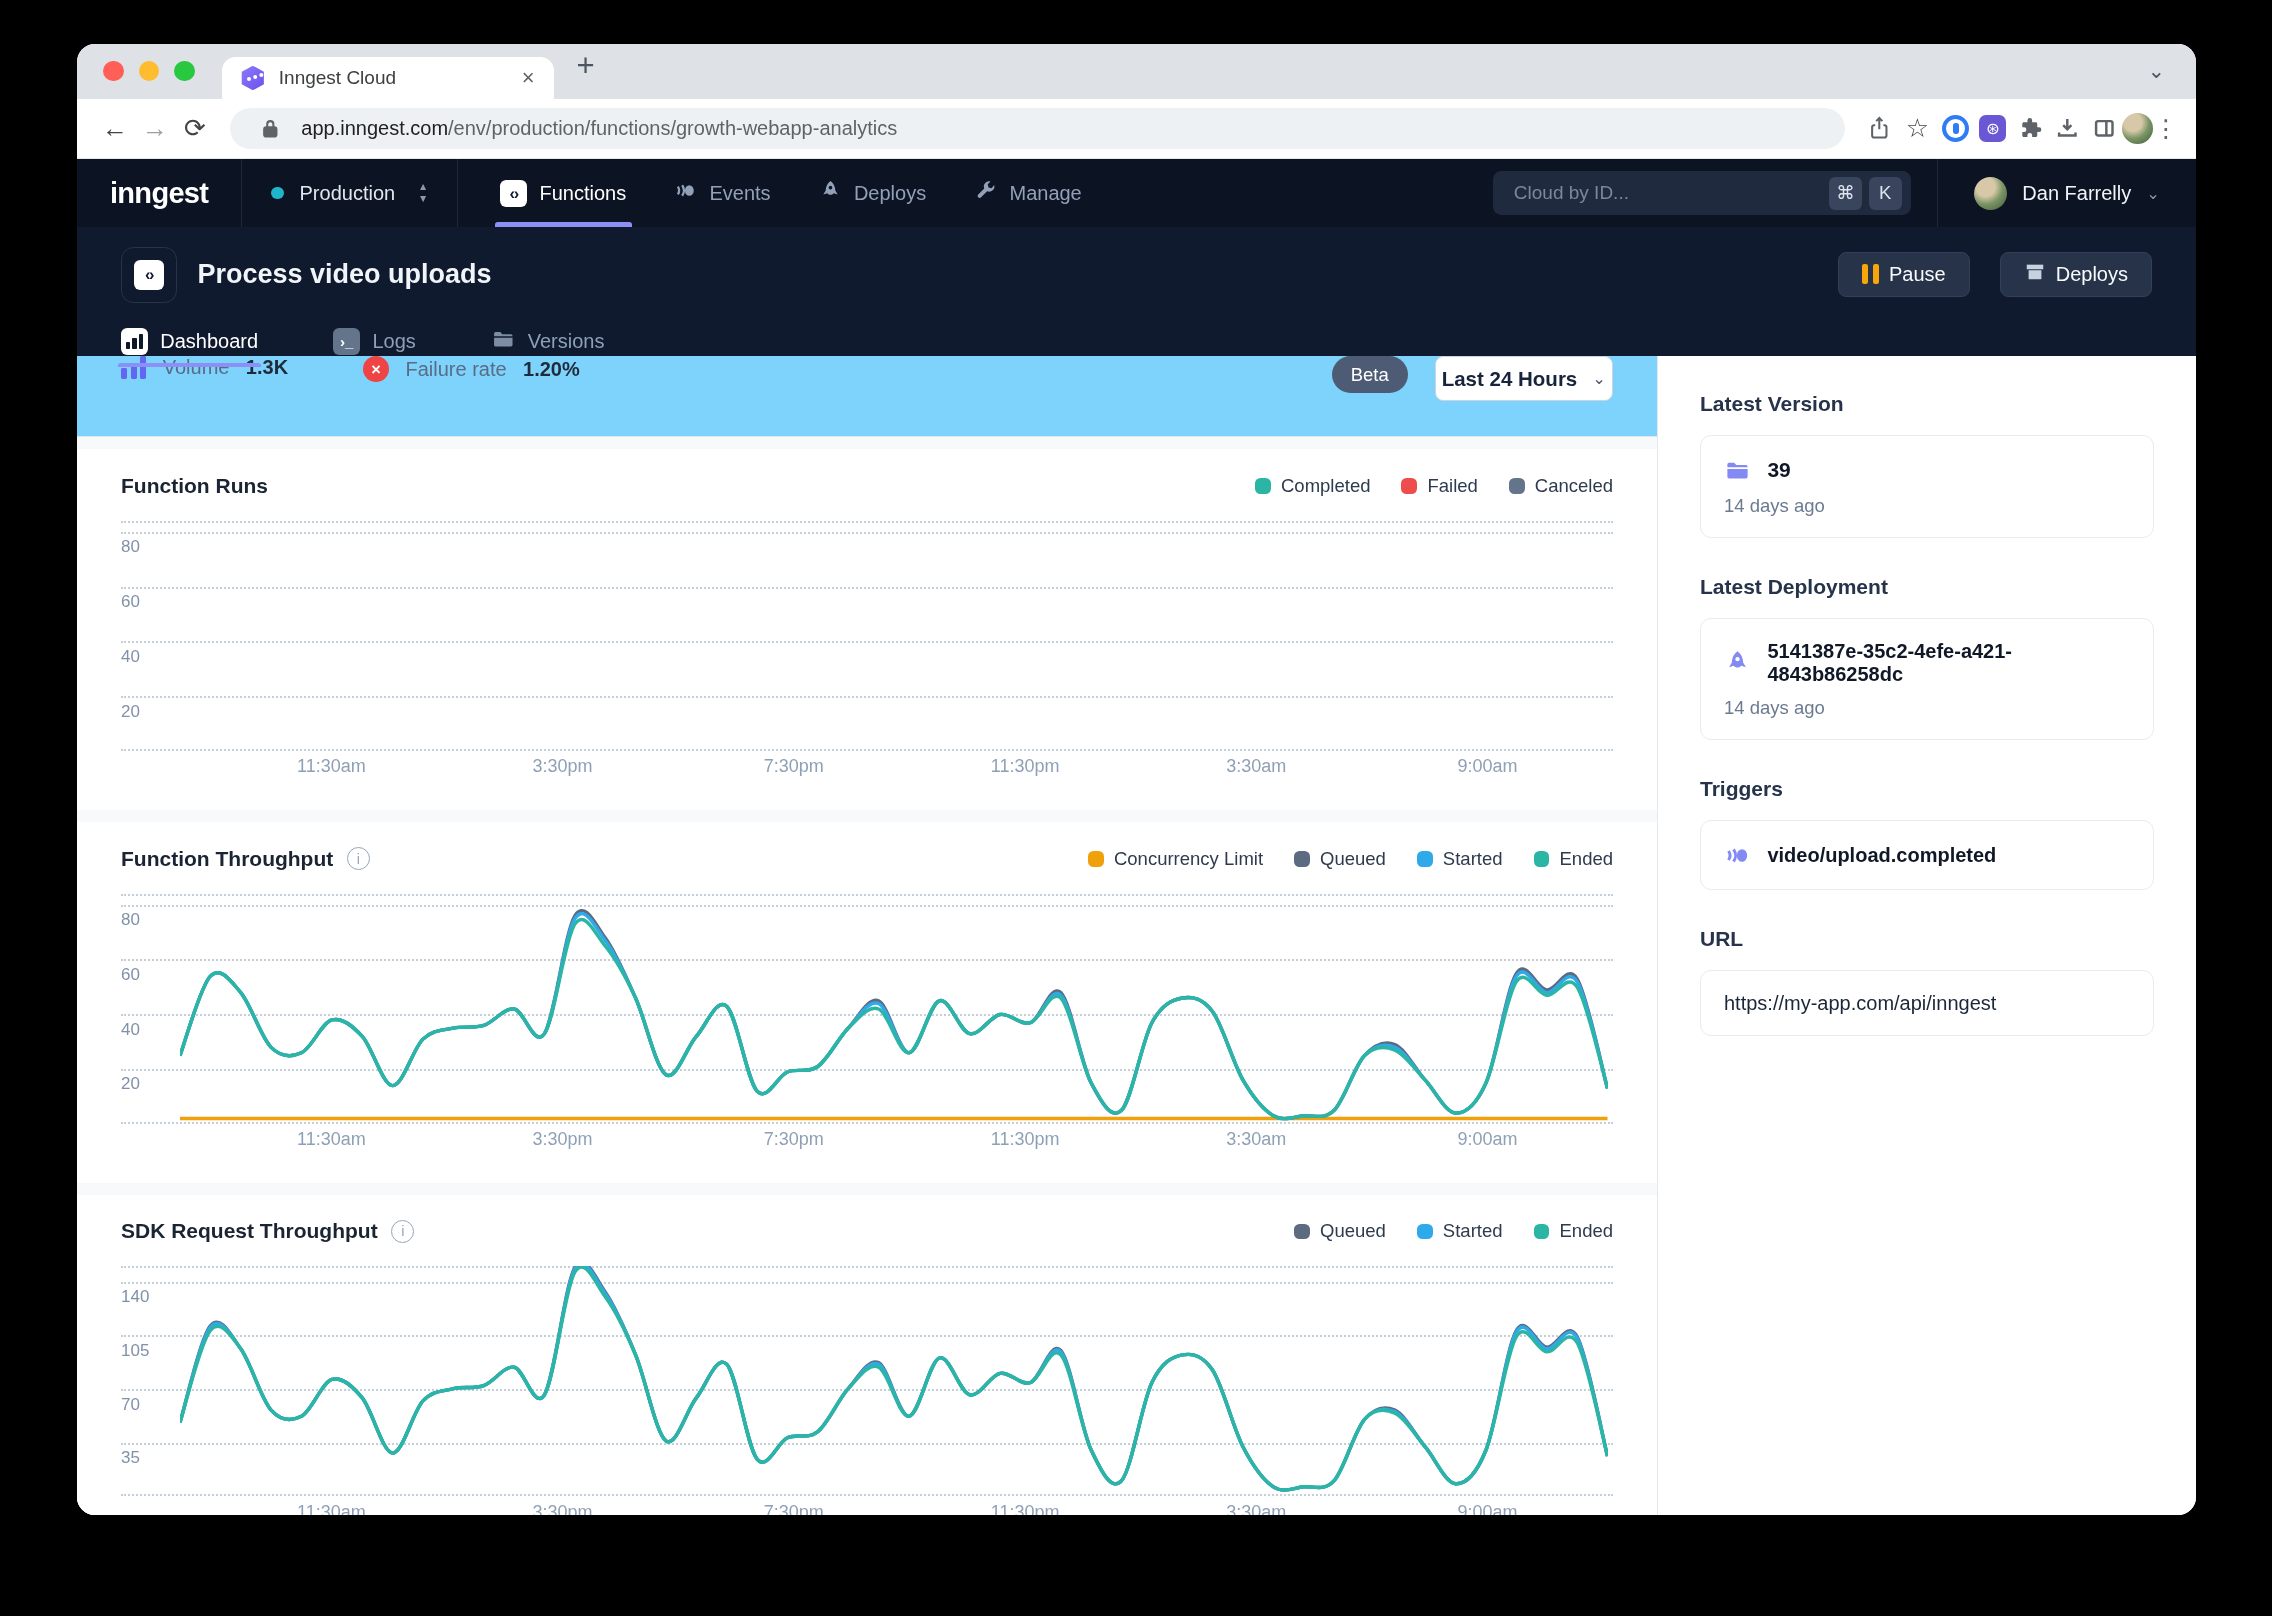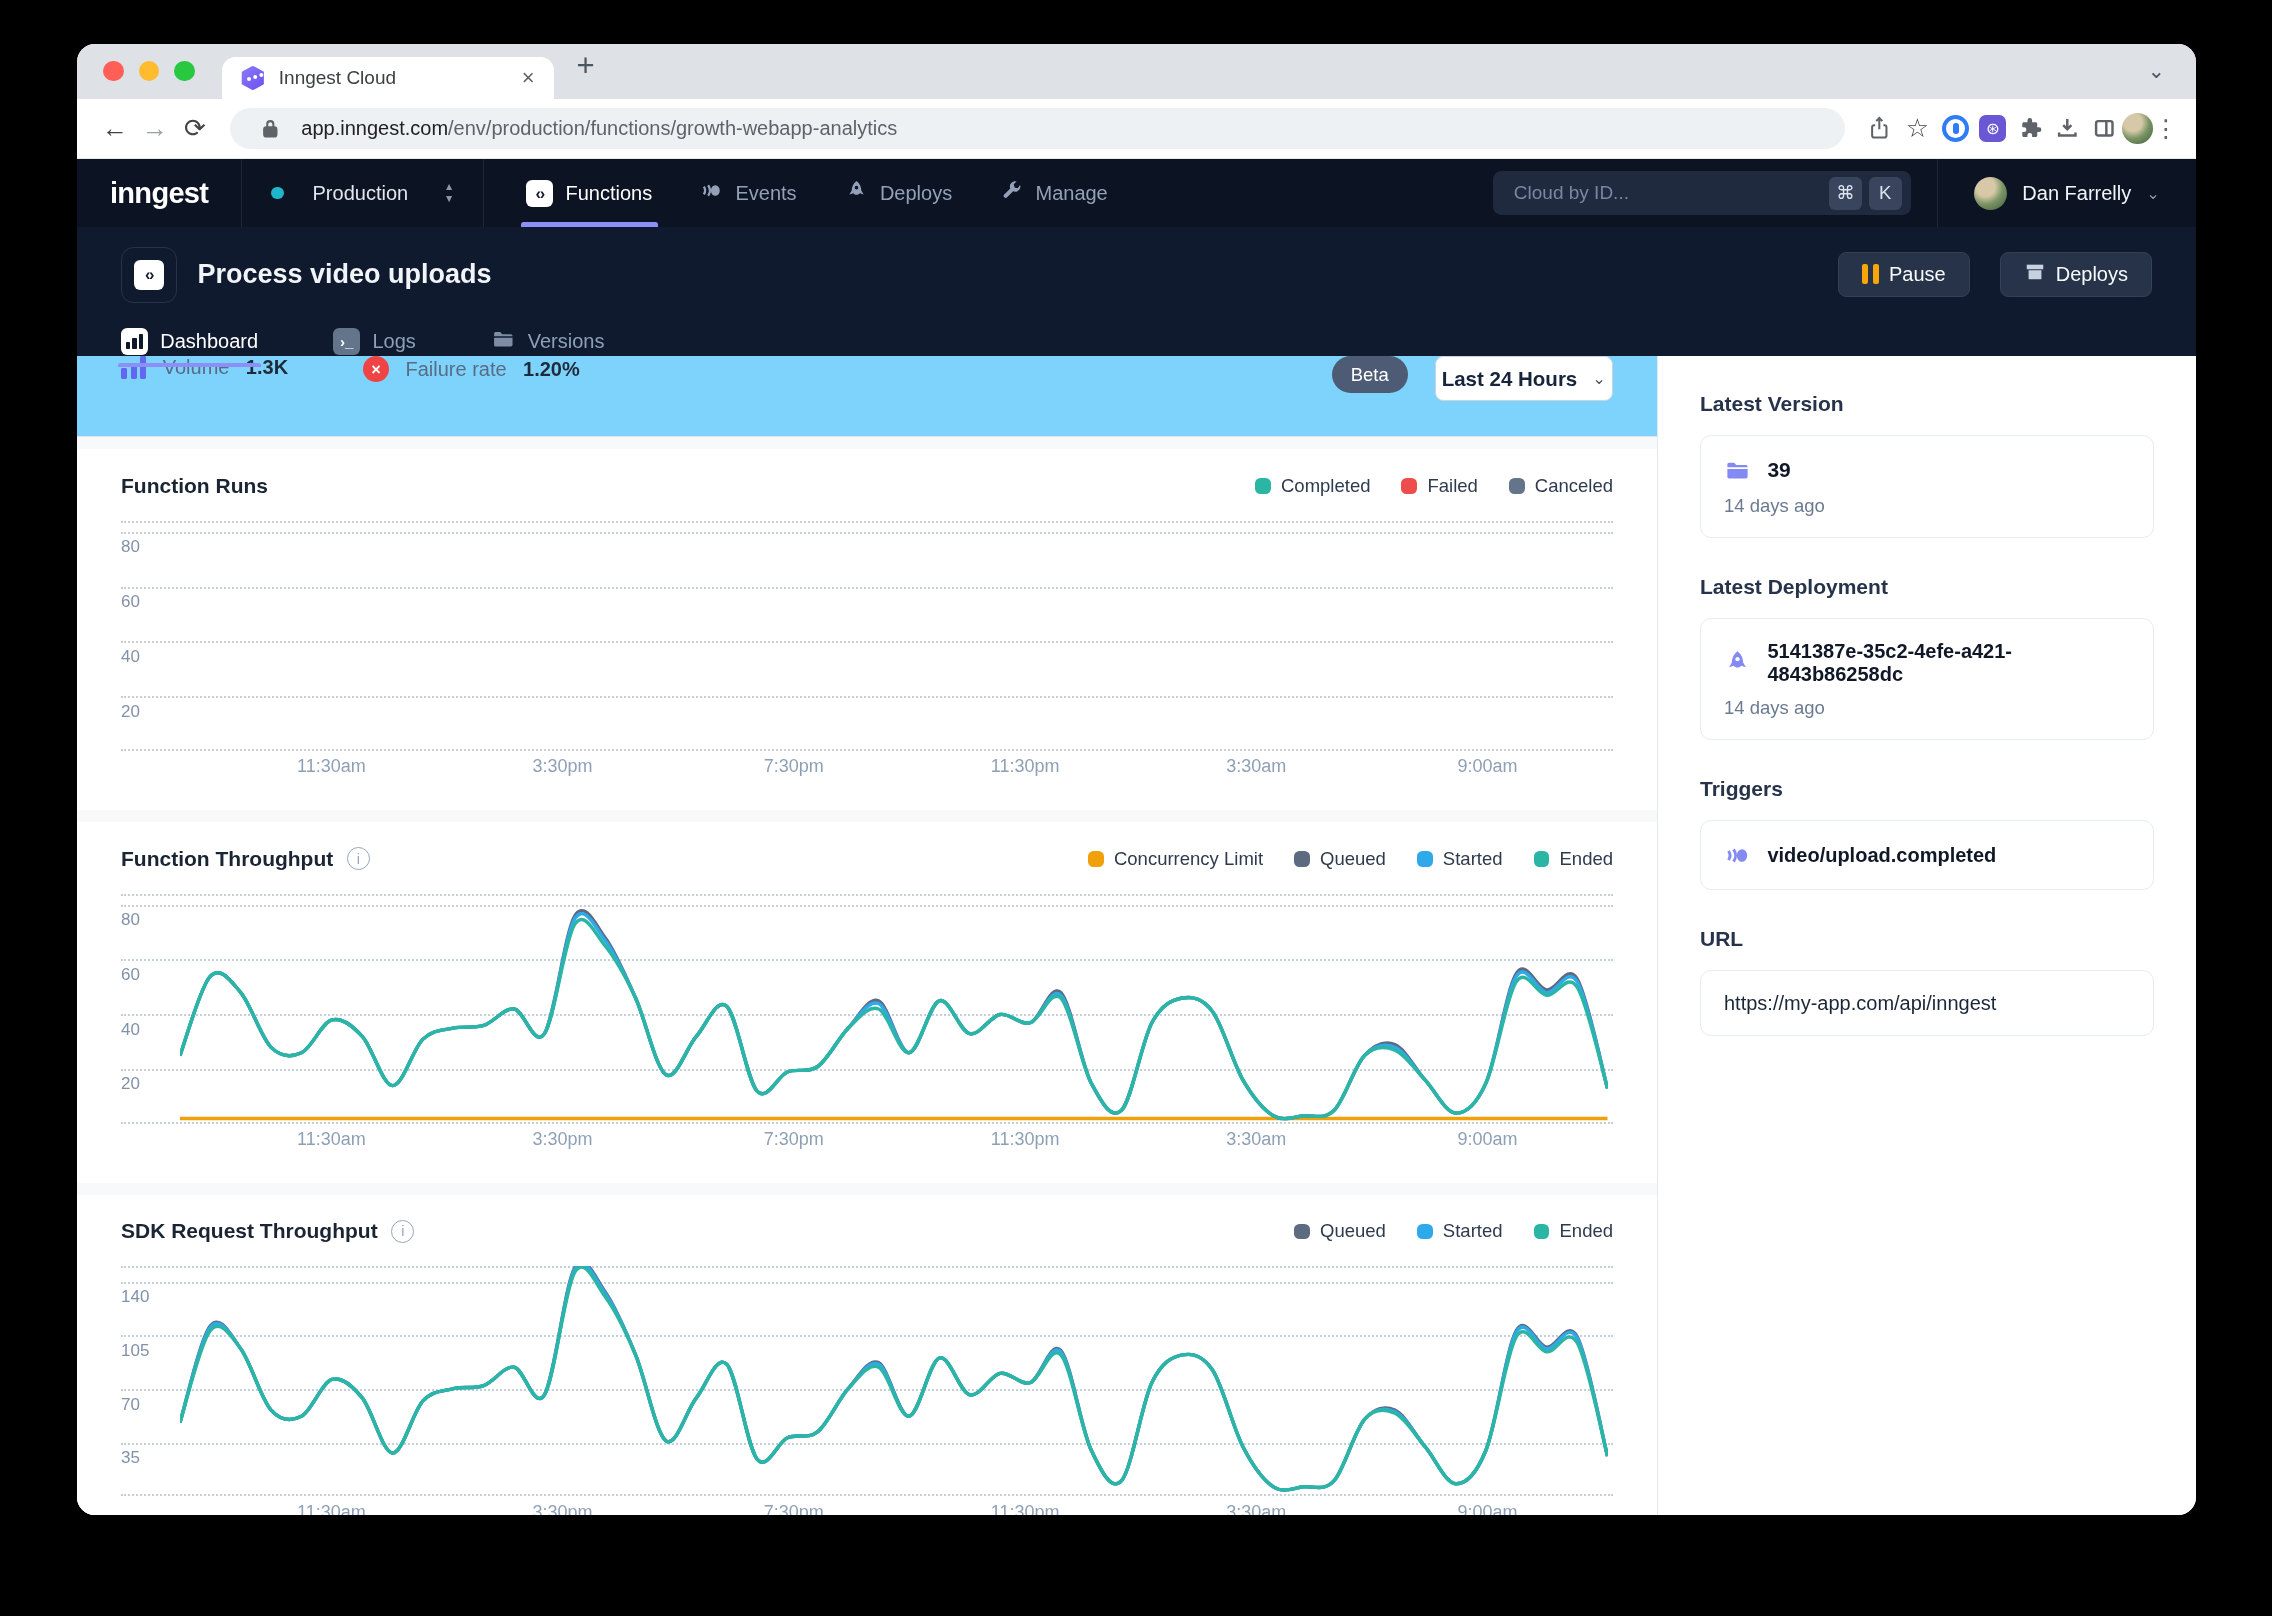--- a/index.html
+++ b/index.html
@@ -30,21 +30,21 @@
   .onepass { width:27px; height:27px; border-radius:50%; border:4.8px solid #2f7cf6; display:flex; align-items:center; justify-content:center; }
   .onepass::after{content:""; width:5.5px; height:11px; border-radius:2.7px; background:#2f7cf6;}
   .extpurple { width:27px; height:27px; border-radius:6.8px; background:#6a57d4; color:#fff; font-size:16.4px; display:flex; align-items:center; justify-content:center; }
   .chrome-avatar { width:31px; height:31px; border-radius:50%; background:radial-gradient(circle at 35% 30%,#d7c9a8 0 30%,#7a9464 55%,#3f5b3a); flex:none; }
   .kebab { font-size:24.6px; color:#5f6368; }
 
   
   .appnav { height:68px; background:#0c1322; display:flex; align-items:stretch; }
   .brand { display:flex; align-items:center; padding:0 33px; border-right:0.7px solid #1e2739; }
   .brand span { font-size:29px; font-weight:bold; color:#fff; letter-spacing:-0.7px; }
-  .envsel { display:flex; align-items:center; gap:29px; padding:0 29px; border-right:0.7px solid #1e2739; }
+  .envsel { display:flex; align-items:center; gap:16px; padding:0 29px; border-right:0.7px solid #1e2739; }
   .envdot { width:12.3px; height:12.3px; border-radius:50%; background:#1fb6c9; }
   .env-label { font-size:20px; color:#e2e8f0; }
   .env-chev { display:flex; flex-direction:column; gap:1.4px; color:#8a97ad; font-size:10.3px; line-height:10.3px; margin-left:6.8px; }
   .mainnav { display:flex; align-items:center; gap:48px; padding:0 42px; flex:1; }
   .nav-item { display:flex; align-items:center; gap:12.3px; font-size:20px; color:#93a1b8; height:100%; position:relative; cursor:pointer; }
   .nav-item.active { color:#fff; }
   .nav-item.active::after { content:""; position:absolute; left:-5.5px; right:-5.5px; bottom:0; height:4.8px; background:#8c8ff5; border-radius:2.7px 2.7px 0 0; }
   .codebox { width:27px; height:27px; background:#fff; border-radius:6.2px; color:#0f172a; font-size:16.4px; font-weight:bold; display:flex; align-items:center; justify-content:center; letter-spacing:-1.4px; }
   .nav-item svg { width:23px; height:23px; }
   .search { width:418px; height:44px; background:#1f2a3e; border-radius:8.2px; display:flex; align-items:center; padding:0 9.6px 0 20.5px; margin:auto 26px auto 0; }

